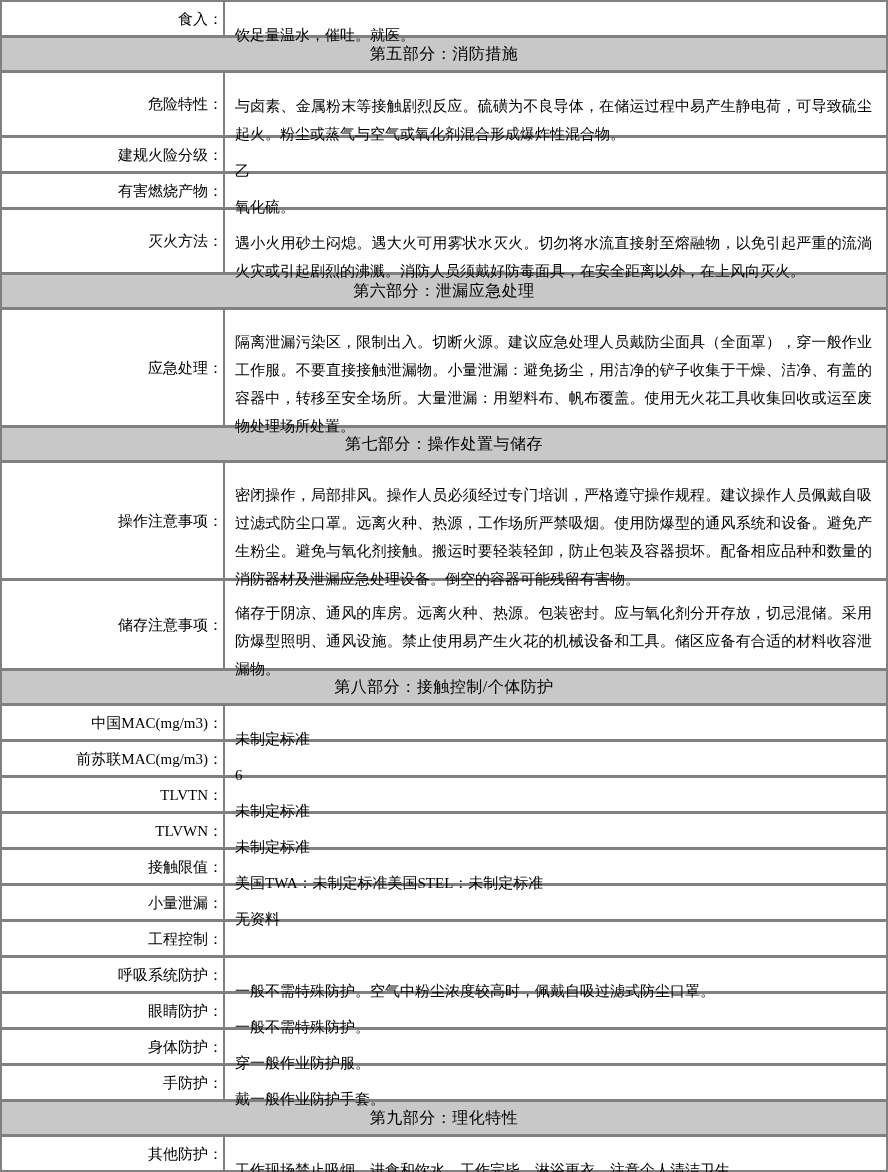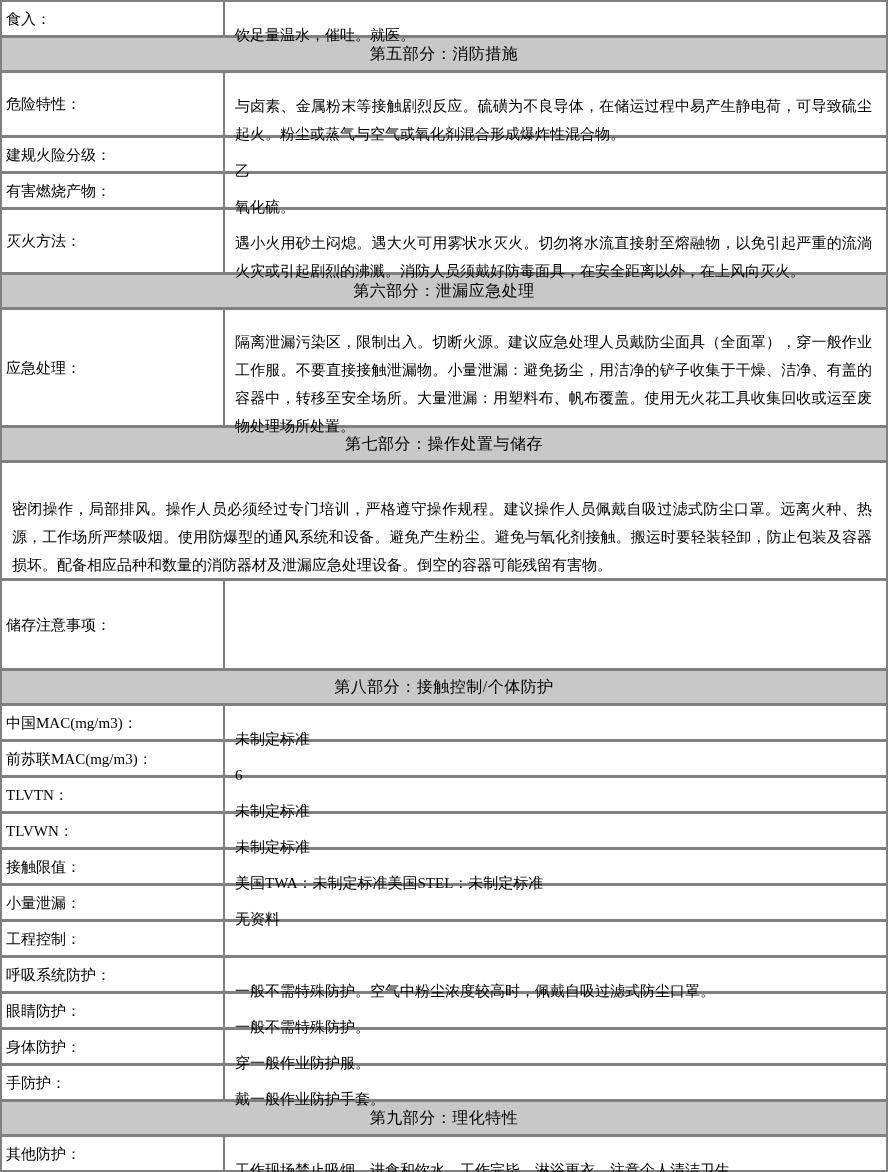--- a/index.html
+++ b/index.html
@@ -39,21 +39,21 @@
     box-sizing: border-box;
     display: flex;
     flex-direction: column;
     justify-content: center;
     font-size: 15px;
     line-height: 28px;
   }
   .cell.label {
     flex: 0 0 223px;
     border-right: 2px solid #808080;
-    text-align: left;
+    text-align: right;
     padding: 1px 0 1px 4px;
   }
   .cell.value {
     flex: 1;
     text-align: justify;
     padding: 1px 14px 1px 10px;
     margin-top: 32px;
   }
   .lines-1 { height: 36px; }
   .lines-2 { height: 65px; }
@@ -92,24 +92,26 @@
         <div class="section-title">第六部分：泄漏应急处理</div>
       </div>
       <div class="row field lines-4">
         <div class="cell label">应急处理：</div>
         <div class="cell value">隔离泄漏污染区，限制出入。切断火源。建议应急处理人员戴防尘面具（全面罩），穿一般作业工作服。不要直接接触泄漏物。小量泄漏：避免扬尘，用洁净的铲子收集于干燥、洁净、有盖的容器中，转移至安全场所。大量泄漏：用塑料布、帆布覆盖。使用无火花工具收集回收或运至废物处理场所处置。</div>
       </div>
       <div class="row section">
         <div class="section-title">第七部分：操作处置与储存</div>
       </div>
       <div class="row field lines-4">
+        <div class="cell label">操作注意事项：</div>
         <div class="cell value">密闭操作，局部排风。操作人员必须经过专门培训，严格遵守操作规程。建议操作人员佩戴自吸过滤式防尘口罩。远离火种、热源，工作场所严禁吸烟。使用防爆型的通风系统和设备。避免产生粉尘。避免与氧化剂接触。搬运时要轻装轻卸，防止包装及容器损坏。配备相应品种和数量的消防器材及泄漏应急处理设备。倒空的容器可能残留有害物。</div>
       </div>
       <div class="row field lines-3">
         <div class="cell label">储存注意事项：</div>
+        <div class="cell value">储存于阴凉、通风的库房。远离火种、热源。包装密封。应与氧化剂分开存放，切忌混储。采用防爆型照明、通风设施。禁止使用易产生火花的机械设备和工具。储区应备有合适的材料收容泄漏物。</div>
       </div>
       <div class="row section">
         <div class="section-title">第八部分：接触控制/个体防护</div>
       </div>
       <div class="row field lines-1">
         <div class="cell label">中国MAC(mg/m3)：</div>
         <div class="cell value">未制定标准</div>
       </div>
       <div class="row field lines-1">
         <div class="cell label">前苏联MAC(mg/m3)：</div>

